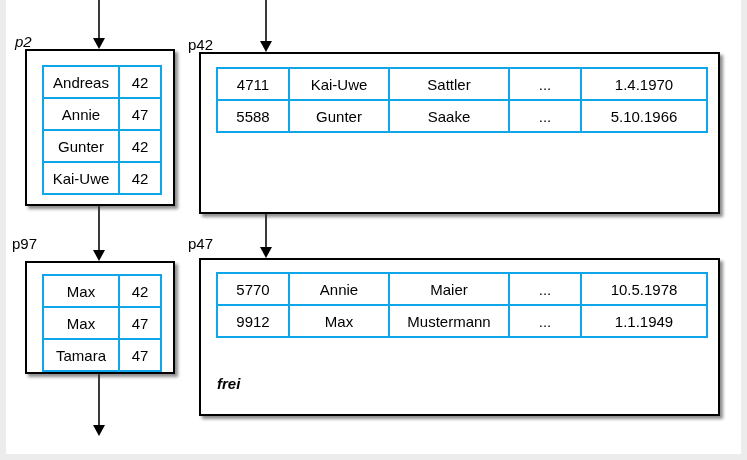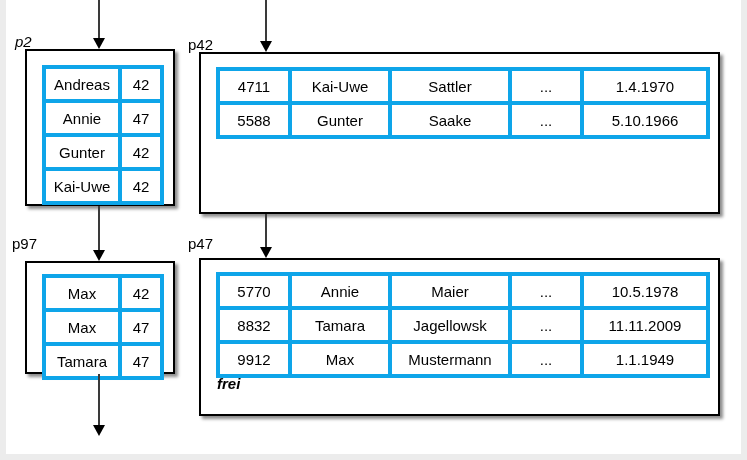--- a/index.html
+++ b/index.html
@@ -48,21 +48,21 @@
   }
 
   
   .rec-table {
     position: absolute;
     border-collapse: collapse;
     table-layout: fixed;
     background: #ffffff;
   }
   .rec-table td {
-    border: 4px solid #0ea5e9;
+    border: 2px solid #0ea5e9;
     text-align: center;
     vertical-align: middle;
     font-size: 15px;
     font-family: "Liberation Sans", sans-serif;
     color: #000000;
     padding: 0;
     height: 30px;
     white-space: nowrap;
   }
   .free-label {
@@ -214,27 +214,20 @@
       </colgroup>
       <tbody>
         <tr>
           <td>5770</td>
           <td>Annie</td>
           <td>Maier</td>
           <td>...</td>
           <td>10.5.1978</td>
         </tr>
         <tr>
-          <td>8832</td>
-          <td>Tamara</td>
-          <td>Jagellowsk</td>
-          <td>...</td>
-          <td>11.11.2009</td>
-        </tr>
-        <tr>
           <td>9912</td>
           <td>Max</td>
           <td>Mustermann</td>
           <td>...</td>
           <td>1.1.1949</td>
         </tr>
       </tbody>
     </table>
     <div class="free-label" style="left:16px; top:115px;">frei</div>
   </div>

